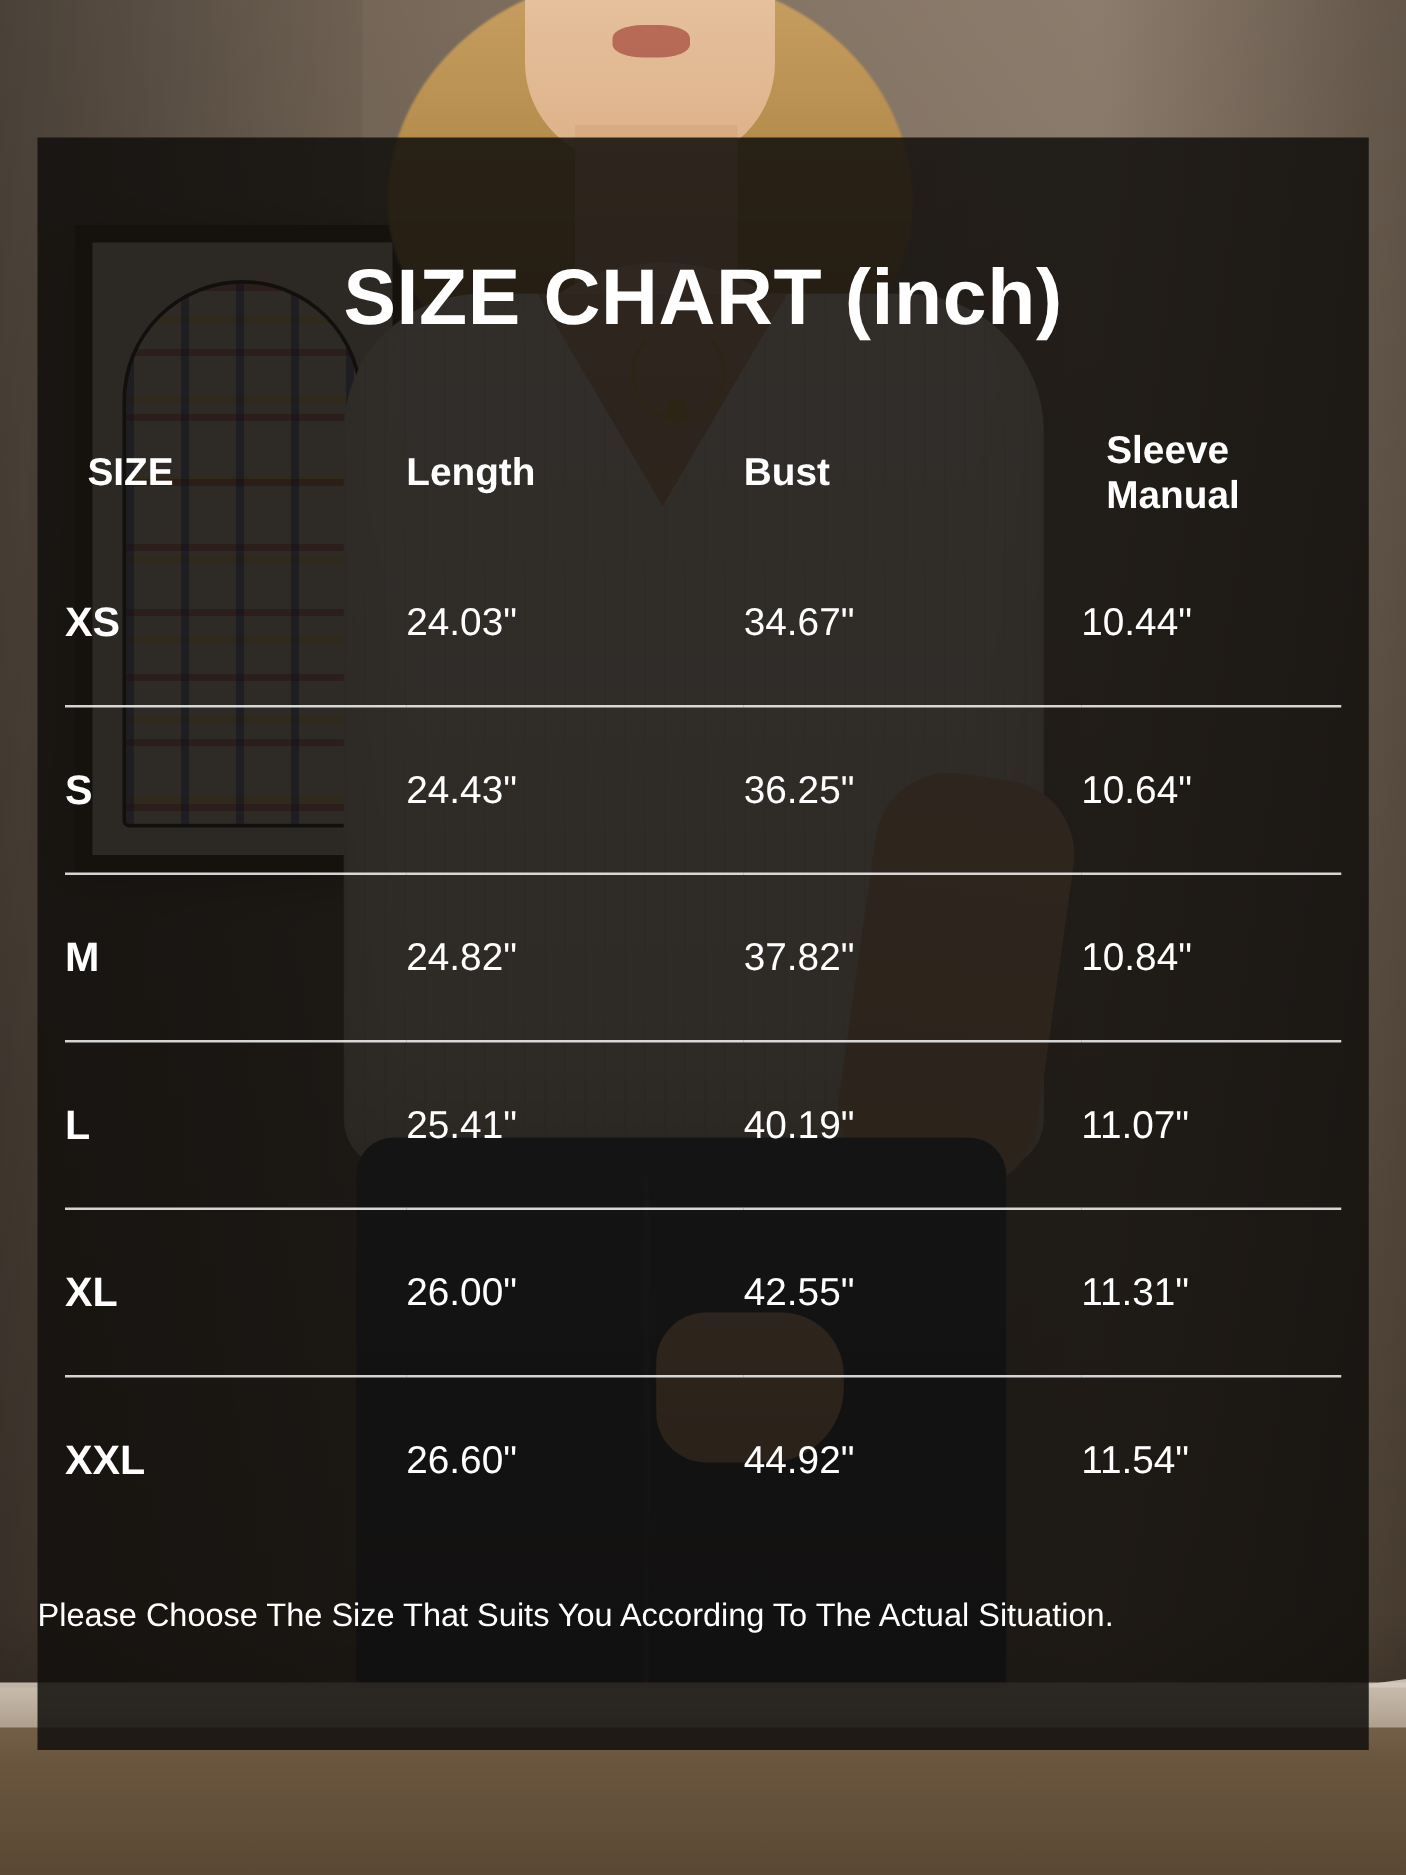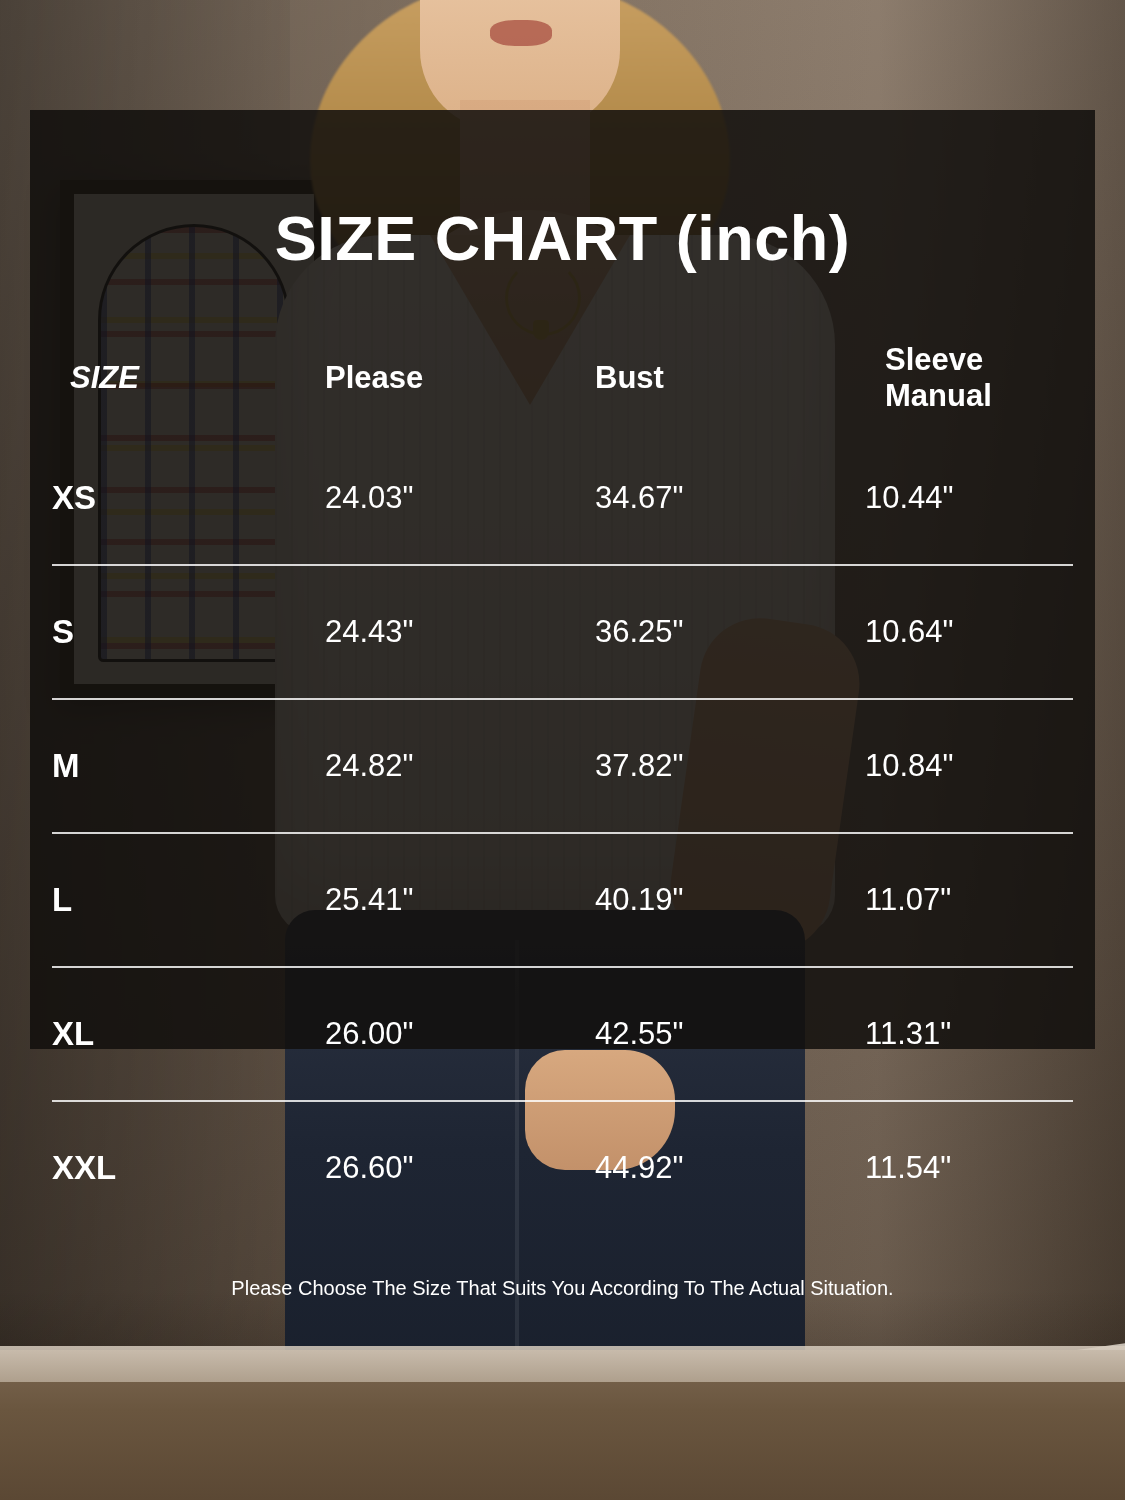--- a/index.html
+++ b/index.html
@@ -185,21 +185,21 @@
     background: linear-gradient(to bottom, #d7a87f, #c3916a);
     border-radius: 40px 50px 60px 40px;
   }
 
   
   .overlay {
     position: absolute;
     left: 30px;
     top: 110px;
     width: 1065px;
-    height: 939px;
+    height: 1290px;
     background: rgba(17, 15, 13, 0.86);
   }
 
   .title {
     text-align: center;
     color: #ffffff;
     font-size: 63px;
     font-weight: bold;
     letter-spacing: 0.5px;
     margin-top: 92px;
@@ -235,30 +235,29 @@
     border-top: 2px solid rgba(255,255,255,0.82);
   }
   .col-size   { width: 255px; padding-left: 18px !important; }
   .col-length { width: 270px; }
   .col-bust   { width: 270px; }
   .col-sleeve { width: auto; }
   .cell-pad-size   { padding-left: 18px; }
   .cell-pad-length { padding-left: 10px; }
   .cell-pad-bust   { padding-left: 6px; }
   .cell-pad-sleeve { padding-left: 24px; }
-  thead .cell-pad-size   { padding-left: 18px; font-style: italic; }
+  thead .cell-pad-size   { padding-left: 18px; }
   thead .cell-pad-length { padding-left: 0px; }
   thead .cell-pad-bust   { padding-left: 0px; }
   thead .cell-pad-sleeve { padding-left: 20px; }
 
   .notes {
     margin-top: 40px;
-    text-align: center;
     color: #ffffff;
-    font-size: 20px;
+    font-size: 26px;
     line-height: 1.45;
   }
   .notes div { white-space: nowrap; }
 </style>
 </head>
 <body>
 
 <div id="page">
 
   <div class="photo">
@@ -289,21 +288,21 @@
   </div>
 
   <div class="overlay">
 
     <div class="title">SIZE CHART (inch)</div>
 
     <table class="table">
       <thead>
         <tr>
           <th class="col-size cell-pad-size">SIZE</th>
-          <th class="col-length cell-pad-length">Please</th>
+          <th class="col-length cell-pad-length">Length</th>
           <th class="col-bust cell-pad-bust">Bust</th>
           <th class="col-sleeve cell-pad-sleeve">Sleeve Manual</th>
         </tr>
       </thead>
       <tbody>
         <tr>
           <td class="size-cell cell-pad-size">XS</td>
           <td class="cell-pad-length">24.03"</td>
           <td class="cell-pad-bust">34.67"</td>
           <td class="cell-pad-sleeve">10.44"</td>

